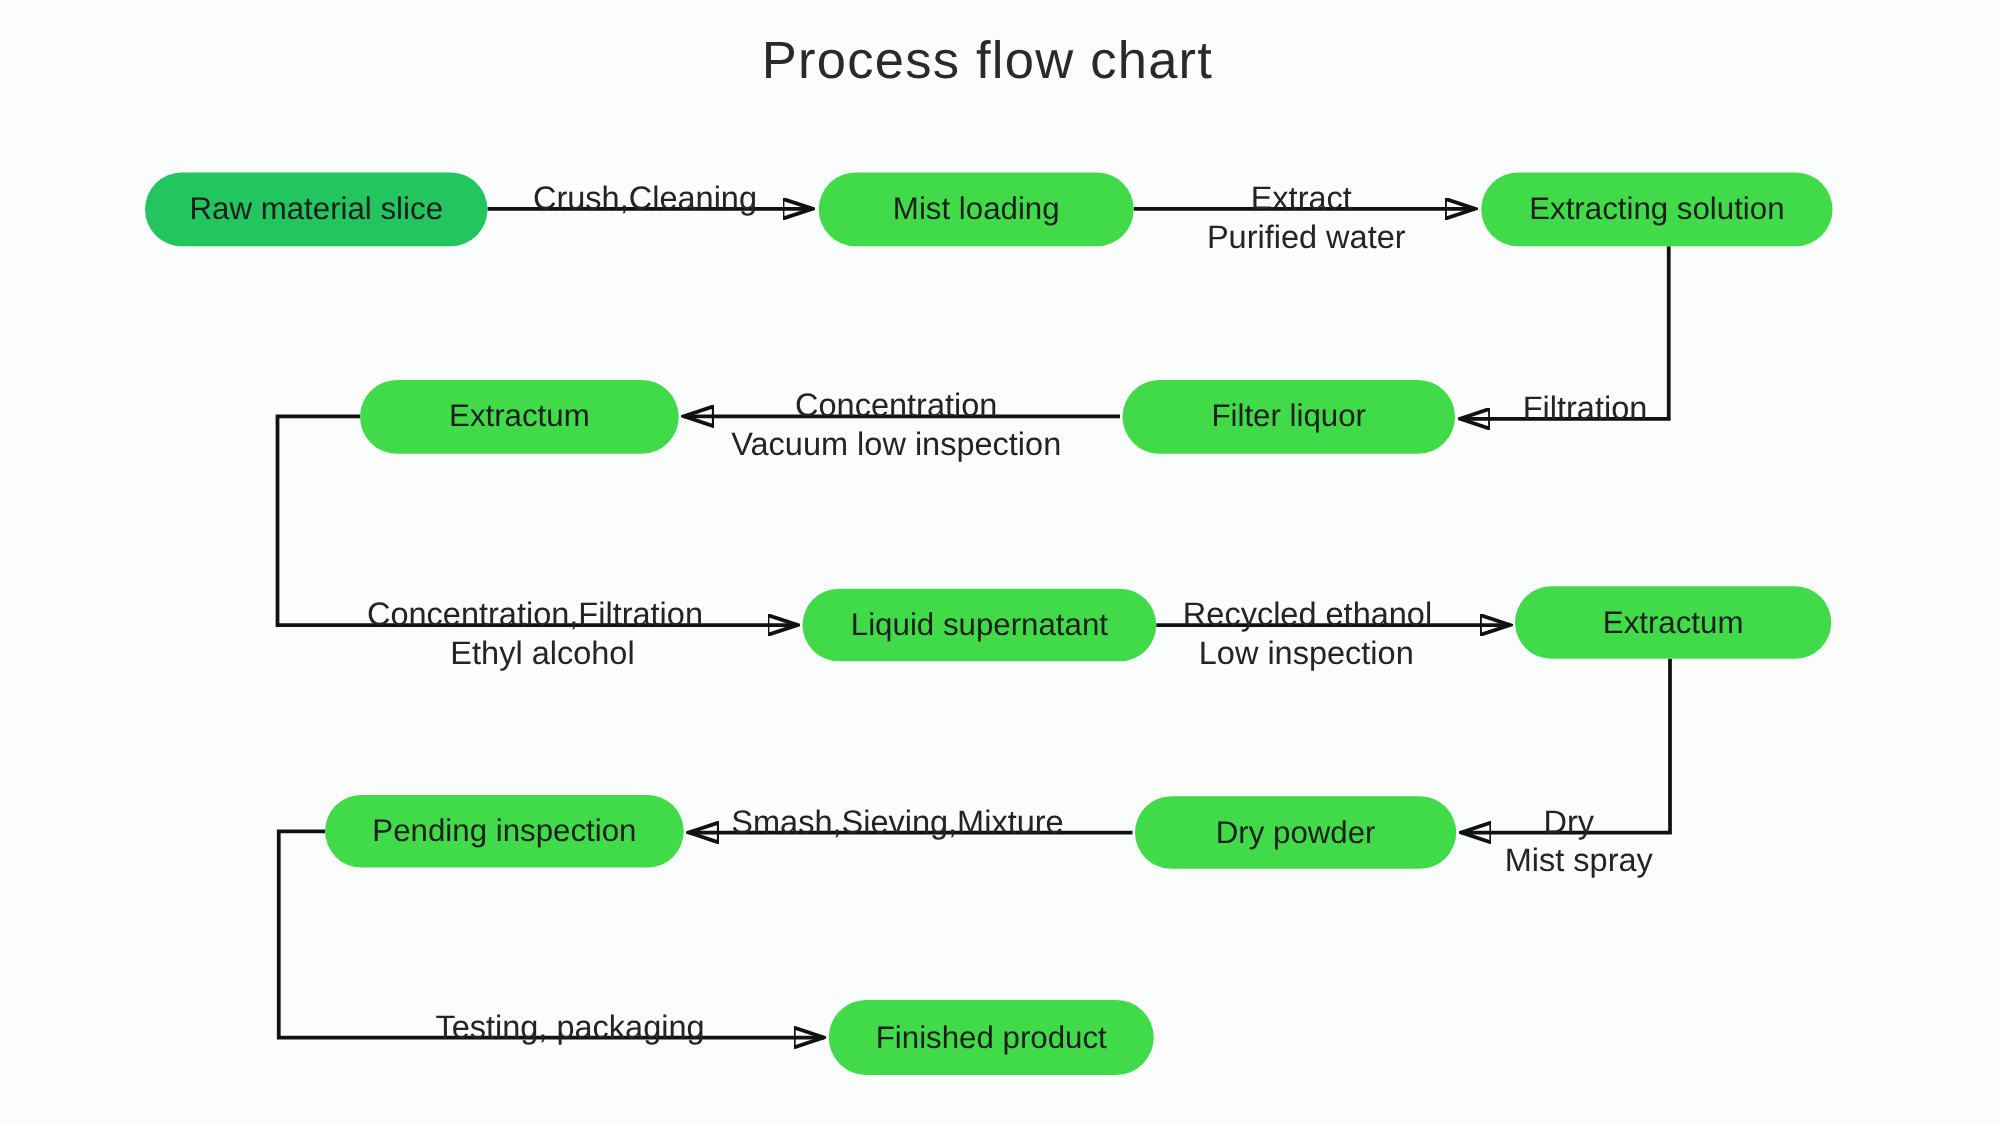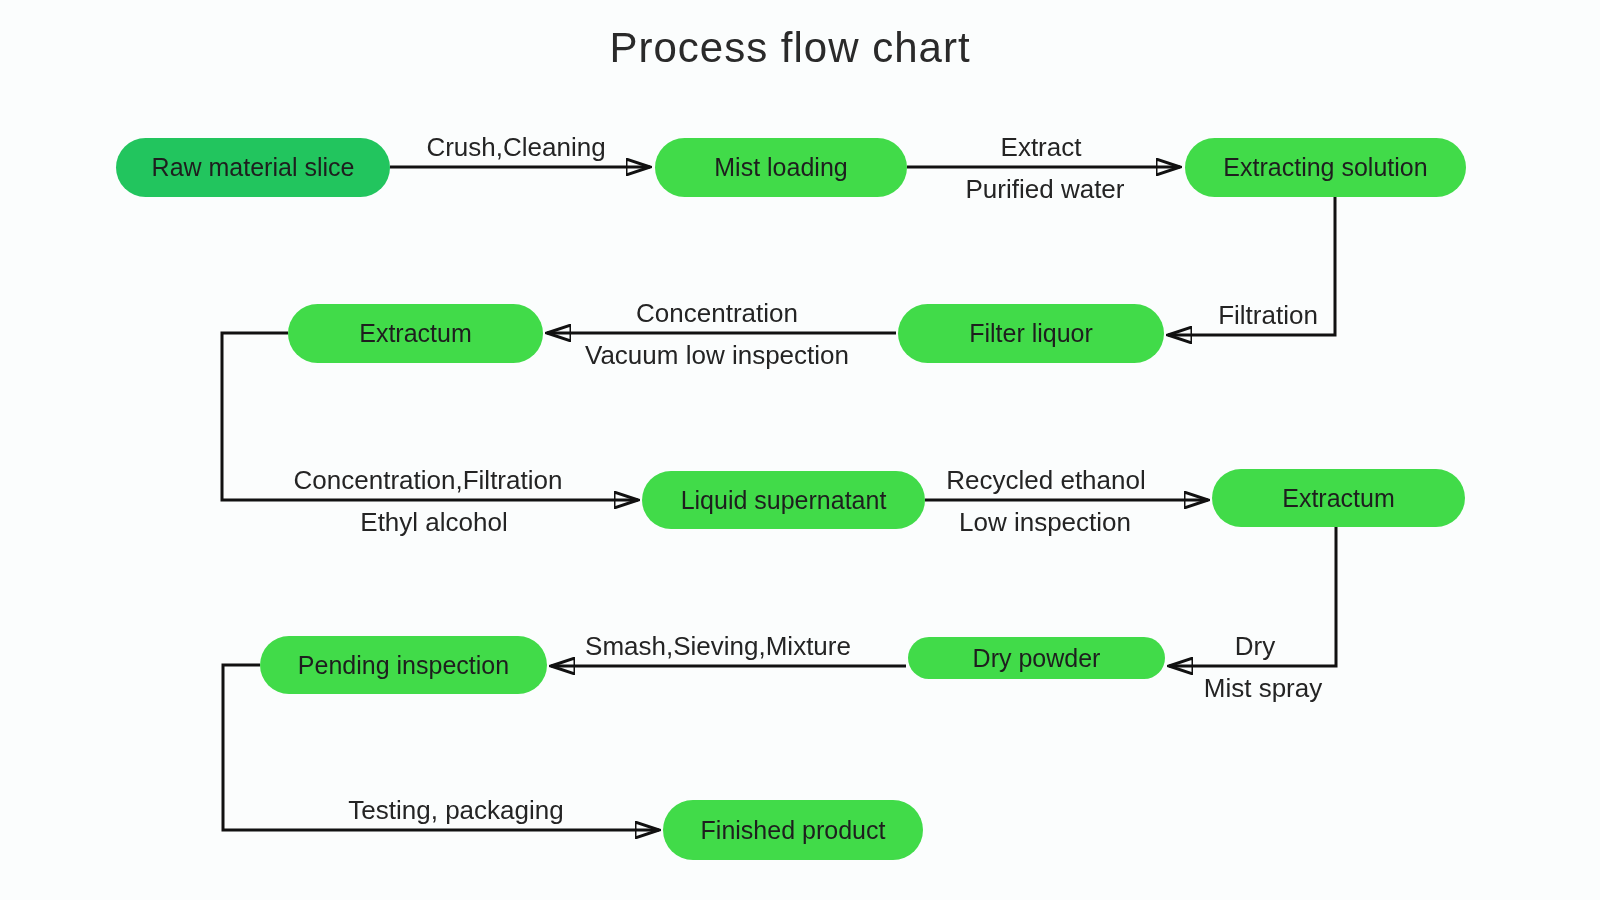--- a/index.html
+++ b/index.html
@@ -22,26 +22,26 @@
     font-size:25px;color:#1e1e1e;white-space:nowrap;
   }
   #n1{left:116px;top:138px;width:274px;height:59px}
   #n2{left:655px;top:138px;width:252px;height:59px}
   #n3{left:1185px;top:138px;width:281px;height:59px}
   #n4{left:288px;top:304px;width:255px;height:59px}
   #n5{left:898px;top:304px;width:266px;height:59px}
   #n6{left:642px;top:471px;width:283px;height:58px}
   #n7{left:1212px;top:469px;width:253px;height:58px}
   #n8{left:260px;top:636px;width:287px;height:58px}
-  #n9{left:908px;top:637px;width:257px;height:42px}
+  #n9{left:908px;top:637px;width:257px;height:58px}
   #n10{left:663px;top:800px;width:260px;height:60px}
   .elabel{
     position:absolute;font-size:26px;color:#242424;white-space:nowrap;
   }
-  .above{transform:translate(-50%,-100%);}
+  .above{transform:translate(-50%,-100%);margin-top:11px;}
   .below{transform:translate(-50%,0);}
   #l1 {left:516px; top:163px}
   #l2a{left:1041px;top:163px}
   #l2b{left:1045px;top:174px}
   #l3 {left:1268px;top:331px}
   #l4a{left:717px; top:329px}
   #l4b{left:717px; top:340px}
   #l5a{left:428px; top:496px}
   #l5b{left:434px; top:507px}
   #l6a{left:1046px;top:496px}

